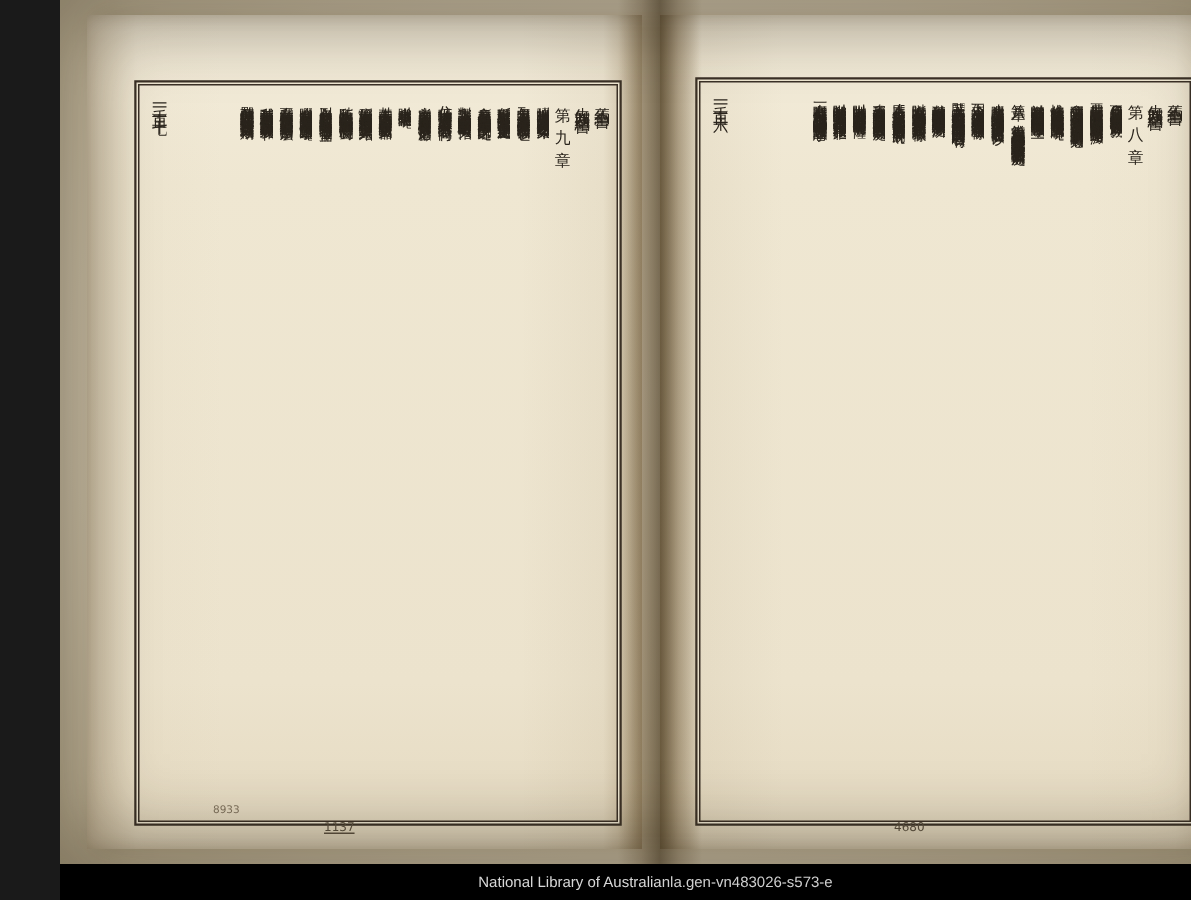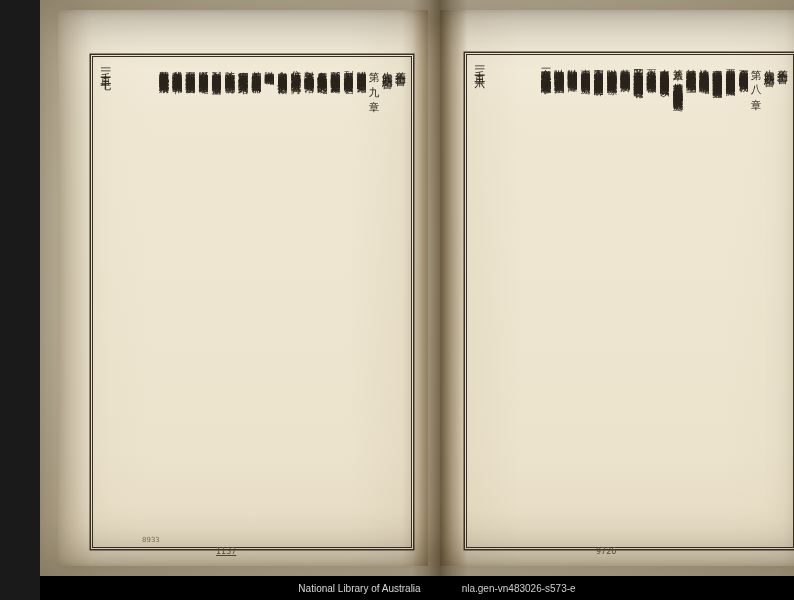--- a/index.html
+++ b/index.html
@@ -146,21 +146,21 @@
     background: #000000;
     color: #d8d8d8;
     font-size: 10px;
     font-family: "Liberation Sans", sans-serif;
     display: flex;
     align-items: center;
     justify-content: center;
     padding: 0 8px;
     box-sizing: border-box;
   }
-  .metabar .right { color: #cfcfcf; padding-left: 41px; }
+  .metabar .right { color: #cfcfcf; }
 </style>
 </head>
 <body>
 
 <div class="scan">
 
   <div class="book">
 
     <div class="page page-right">
       <div class="frame frame-right">
@@ -216,21 +216,21 @@
           <div class="spacer"></div>
           <div class="col header">一千一百三十七</div>
         </div>
       </div>
       <div class="stampnum stamp-l">8933</div>
     </div>
 
     <div class="gutter"></div>
 
     <div class="foot foot-left">1137</div>
-    <div class="foot foot-right">9726</div>
+    <div class="foot foot-right">4680</div>
   </div>
 
   <div class="metabar">
     <span>National Library of Australia</span>
     <span class="right">nla.gen-vn483026-s573-e</span>
   </div>
 
 </div>
 
 </body></html>

